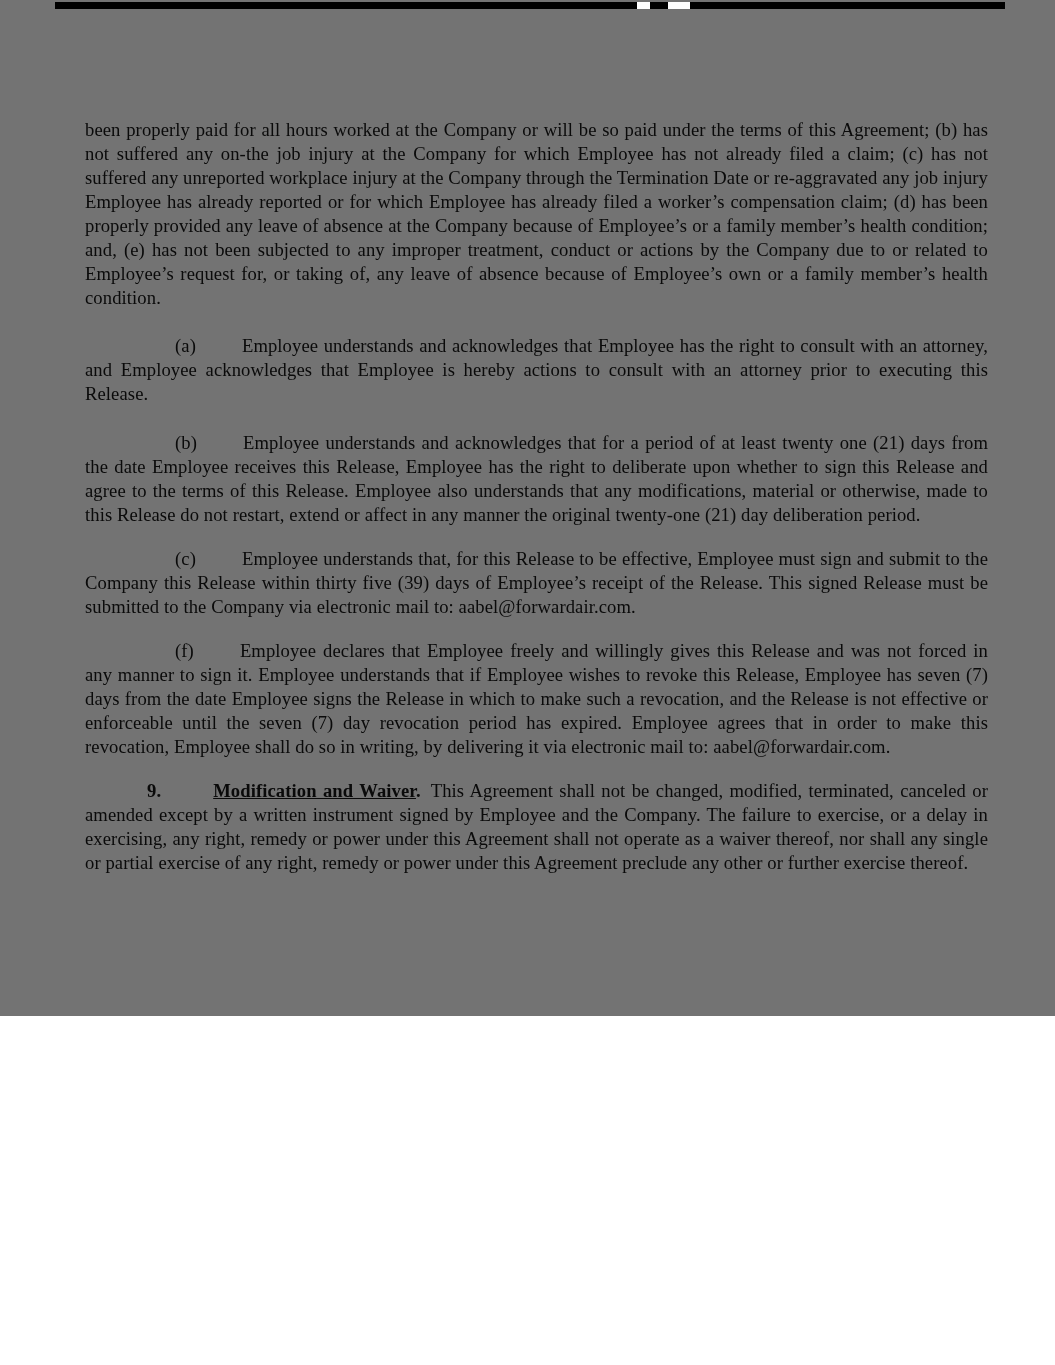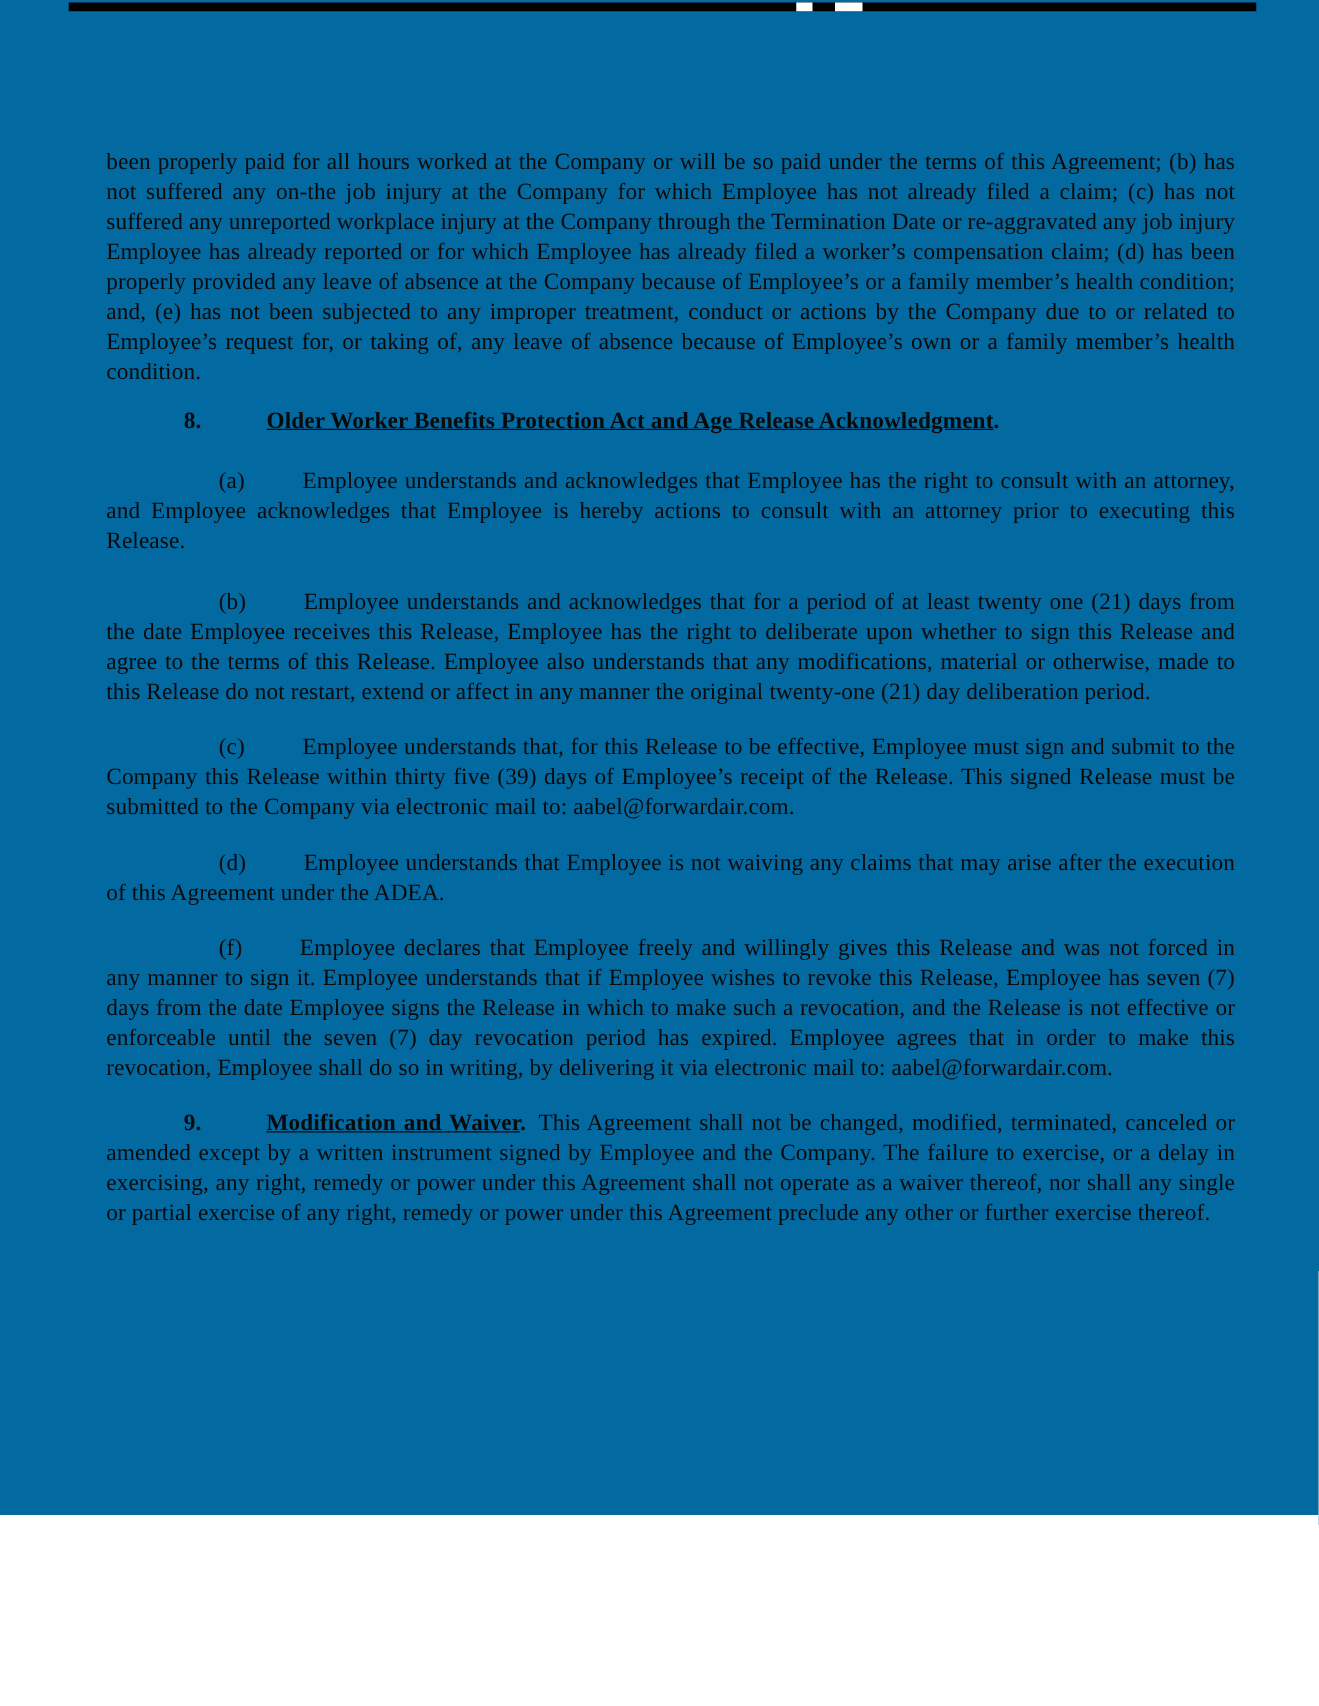--- a/index.html
+++ b/index.html
@@ -1,20 +1,20 @@
 <!DOCTYPE html>
 <html><head>
 <meta charset="utf-8">
 <style>
   html, body { margin: 0; padding: 0; background: #ffffff; }
   .page {
     position: relative;
     width: 1055px;
-    height: 1212px;
-    background: #0369a1;
+    height: 1016px;
+    background: #737373;
     color: #0a0a0a;
     font-family: "Liberation Serif", "DejaVu Serif", serif;
     overflow: hidden;
   }
   .scan-bar {
     position: absolute;
     top: 2px;
     left: 55px;
     width: 950px;
     height: 7px;
@@ -81,29 +81,27 @@
 
   <div class="scan-bar">
     <span class="gap g1"></span>
     <span class="gap g2"></span>
   </div>
 
   <div class="content">
 
     <p class="para cont">been properly paid for all hours worked at the Company or will be so paid under the terms of this Agreement; (b) has not suffered any on-the job injury at the Company for which Employee has not already filed a claim; (c) has not suffered any unreported workplace injury at the Company through the Termination Date or re-aggravated any job injury Employee has already reported or for which Employee has already filed a worker’s compensation claim; (d) has been properly provided any leave of absence at the Company because of Employee’s or a family member’s health condition; and, (e) has not been subjected to any improper treatment, conduct or actions by the Company due to or related to Employee’s request for, or taking of, any leave of absence because of Employee’s own or a family member’s health condition.</p>
 
-    <p class="sec-heading m15"><span class="bold">8.</span><span class="tab-heading"></span><span class="heading-text">Older Worker Benefits Protection Act and Age Release Acknowledgment</span><span class="bold">.</span></p>
 
     <p class="para item m24"><span>(a)</span><span class="tab-item"></span><span>Employee understands and acknowledges that Employee has the right to consult with an attorney, and Employee acknowledges that Employee is hereby actions to consult with an attorney prior to executing this Release.</span></p>
 
     <p class="para item m25"><span>(b)</span><span class="tab-item"></span><span>Employee understands and acknowledges that for a period of at least twenty one (21) days from the date Employee receives this Release, Employee has the right to deliberate upon whether to sign this Release and agree to the terms of this Release. Employee also understands that any modifications, material or otherwise, made to this Release do not restart, extend or affect in any manner the original twenty-one (21) day deliberation period.</span></p>
 
     <p class="para item m20"><span>(c)</span><span class="tab-item"></span><span>Employee understands that, for this Release to be effective, Employee must sign and submit to the Company this Release within thirty five (39) days of Employee’s receipt of the Release.  This signed Release must be submitted to the Company via electronic mail to: aabel@forwardair.com.</span></p>
 
-    <p class="para item m21"><span>(d)</span><span class="tab-item"></span><span>Employee understands that Employee is not waiving any claims that may arise after the execution of this Agreement under the ADEA.</span></p>
 
 
     <p class="para item m20"><span>(f)</span><span class="tab-item"></span><span>Employee declares that Employee freely and willingly gives this Release and was not forced in any manner to sign it.  Employee understands that if Employee wishes to revoke this Release, Employee has seven (7) days from the date Employee signs the Release in which to make such a revocation, and the Release is not effective or enforceable until the seven (7) day revocation period has expired. Employee agrees that in order to make this revocation, Employee shall do so in writing, by delivering it via electronic mail to: aabel@forwardair.com.</span></p>
 
 
     <p class="sec-heading m20"><span class="bold">9.</span><span class="tab-heading"></span><span class="heading-text">Modification and Waiver</span><span class="bold">.</span><span class="tab-small"></span><span>This Agreement shall not be changed, modified, terminated, canceled or amended except by a written instrument signed by Employee and the Company.  The failure to exercise, or a delay in exercising, any right, remedy or power under this Agreement shall not operate as a waiver thereof, nor shall any single or partial exercise of any right, remedy or power under this Agreement preclude any other or further exercise thereof.</span></p>
 
   </div>
 
   <div class="page-number">5</div>

